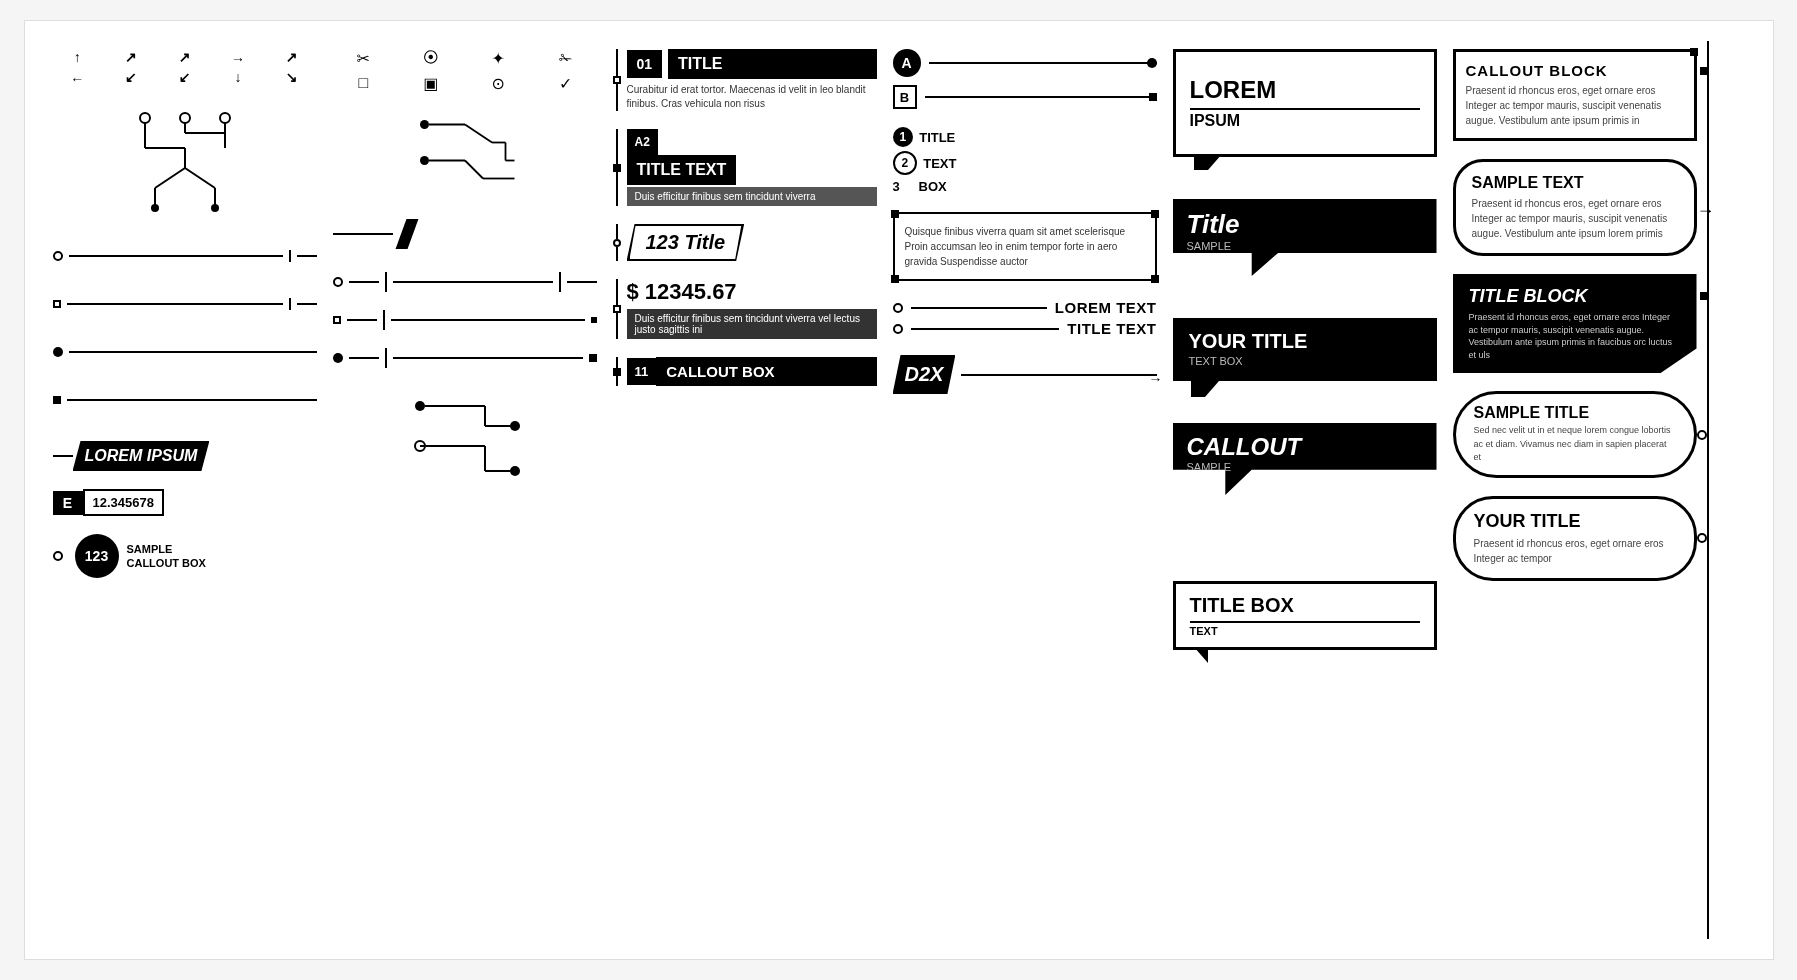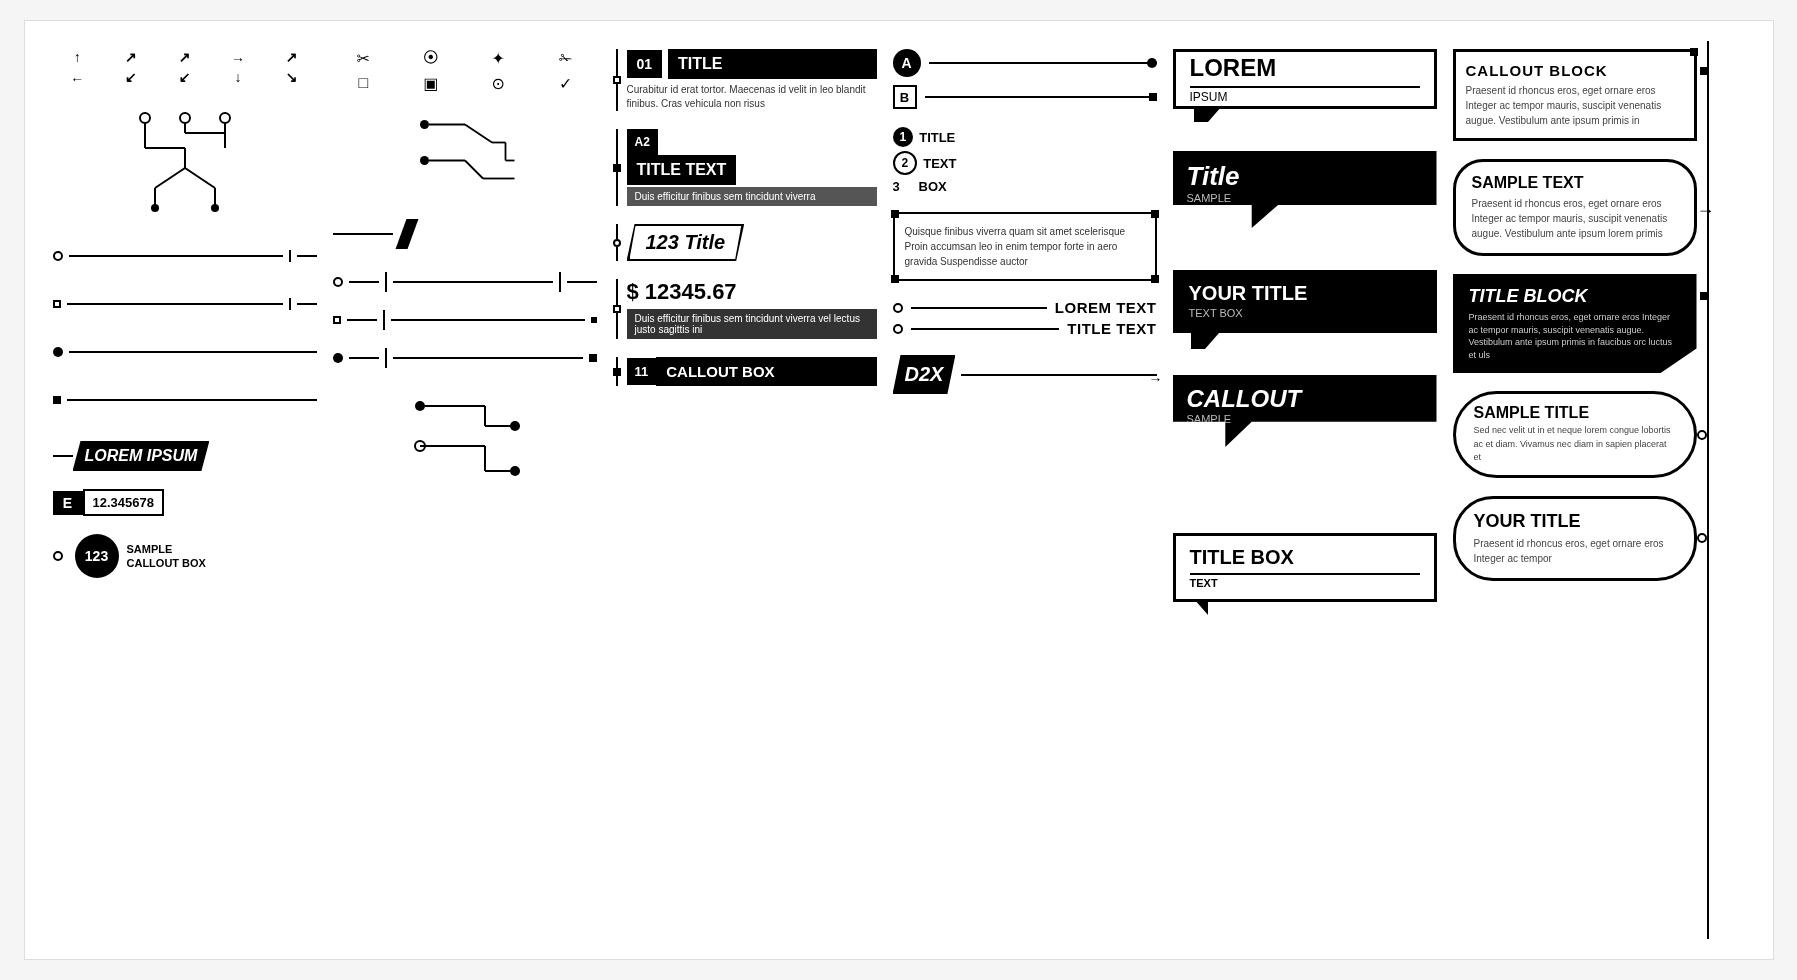--- a/index.html
+++ b/index.html
@@ -669,23 +669,23 @@
       <div class="d2x-bg">D2X</div>
       <div style="flex:1;height:2px;background:#000;position:relative;">
         <div style="position:absolute;right:-6px;top:-5px;font-size:14px;font-weight:bold;">→</div>
       </div>
     </div>
   </div>
 
   <div class="col">
 
     <div style="position:relative;margin-bottom:24px;">
-      <div style="border:3px solid #000;padding:2px 14px;background:#fff;position:relative;">
+      <div style="border:3px solid #000;padding:24px 14px;background:#fff;position:relative;">
         <div style="font-size:24px;font-weight:900;">LOREM</div>
-        <div style="border-top:2px solid #000;margin-top:4px;padding-top:2px;font-size:12px;font-weight:normal;">IPSUM</div>
+        <div style="border-top:2px solid #000;margin-top:4px;padding-top:2px;font-size:16px;font-weight:bold;">IPSUM</div>
 
         <div style="position:absolute;bottom:-16px;left:18px;width:0;height:0;border-left:14px solid #000;border-right:14px solid transparent;border-top:16px solid #000;"></div>
       </div>
     </div>
 
     <div style="position:relative;margin-bottom:24px;">
       <div style="background:#000;color:#fff;padding:10px 14px 24px;position:relative;clip-path:polygon(0 0,100% 0,100% 70%,40% 70%,30% 100%,30% 70%,0 70%);">
         <div style="font-size:26px;font-weight:900;font-style:italic;">Title</div>
         <div style="font-size:11px;color:#bbb;">SAMPLE</div>
       </div>

